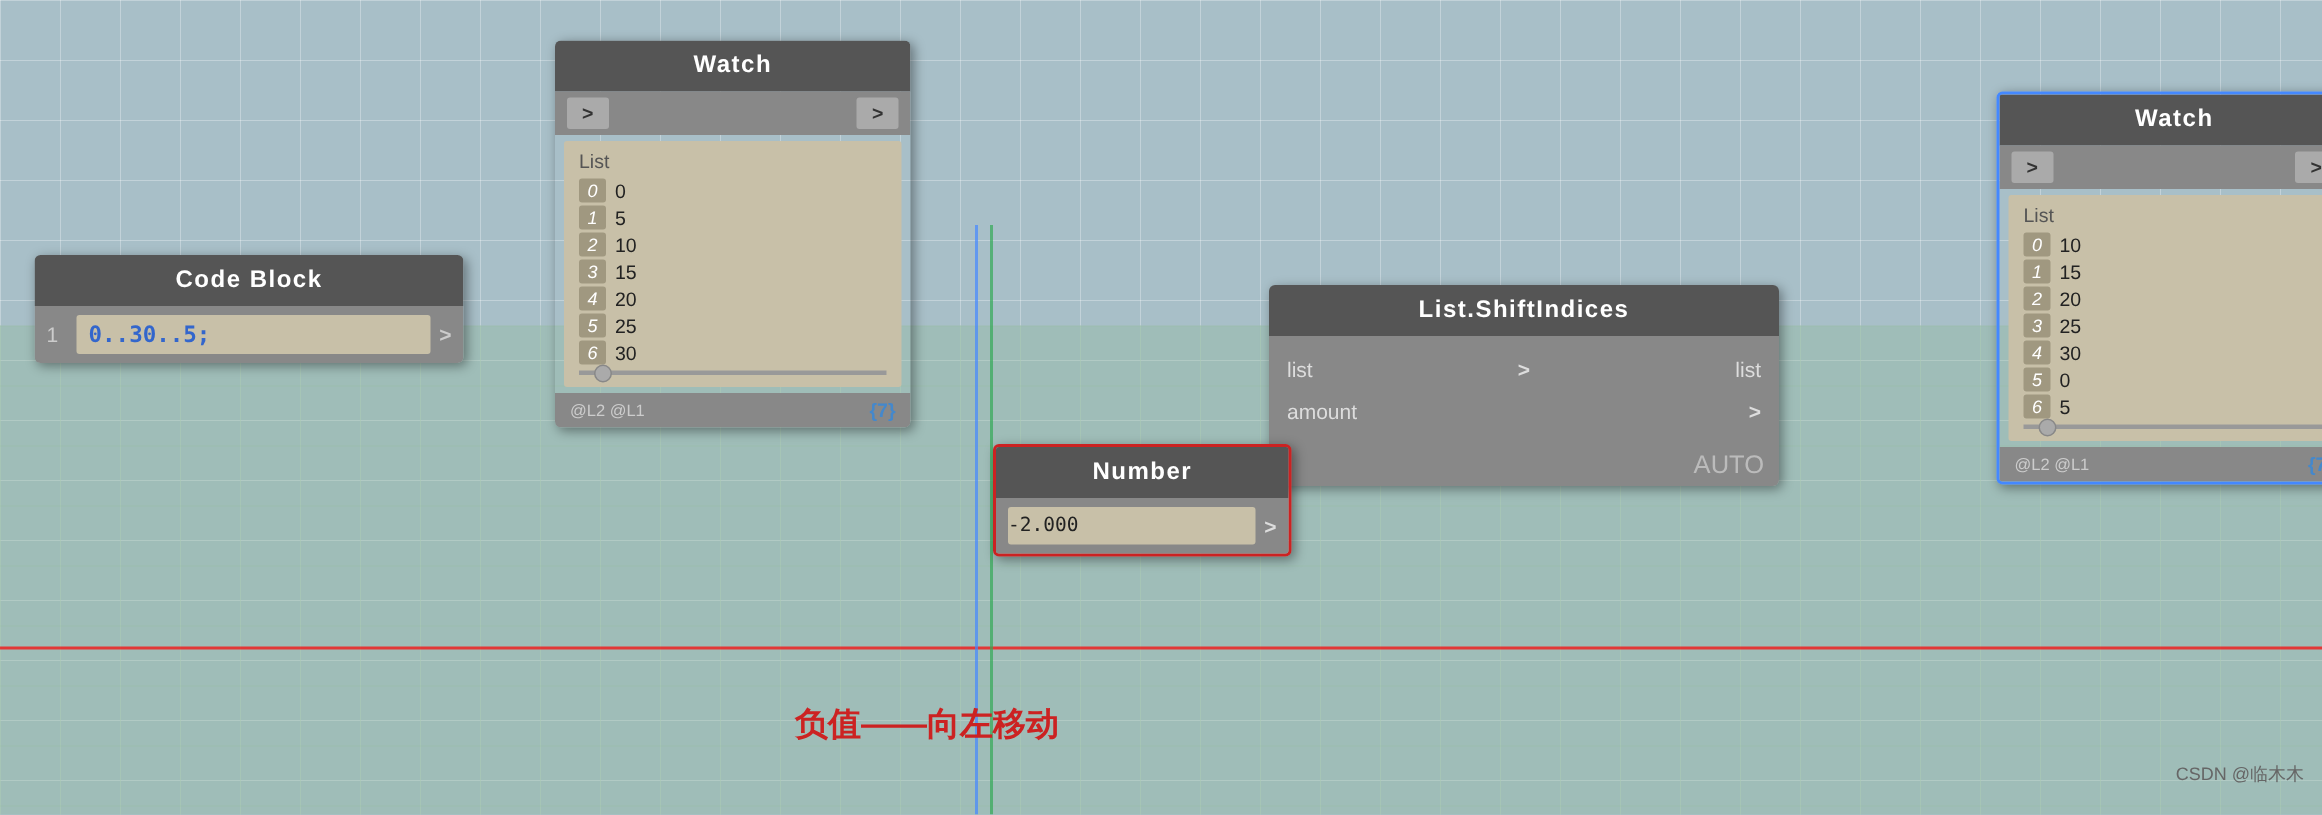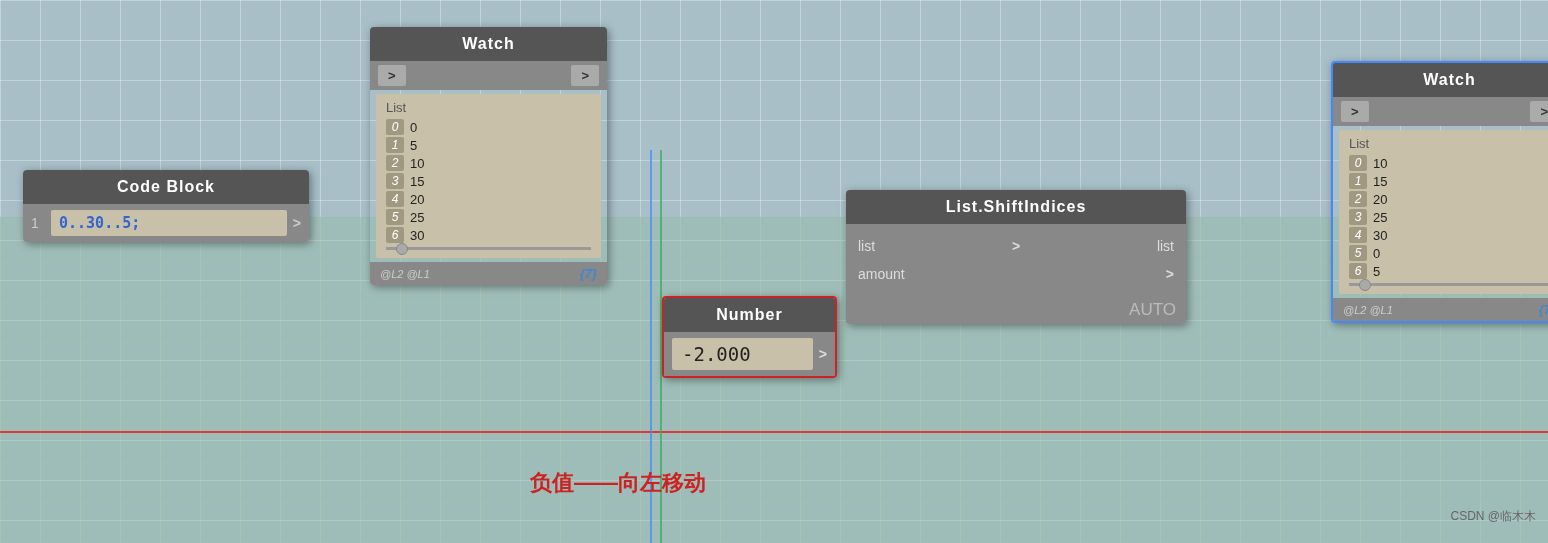--- a/index.html
+++ b/index.html
@@ -196,21 +196,20 @@
       color: #222;
       font-size: 13px;
     }
 
     .watch-footer {
       display: flex;
       justify-content: space-between;
       align-items: center;
       padding: 4px 10px;
       background: #888;
-      font-style: italic;
     }
 
     .footer-labels {
       color: #ccc;
       font-size: 11px;
     }
 
     .footer-count {
       color: #4488cc;
       font-size: 13px;
@@ -280,37 +279,37 @@
 
     .auto-label {
       color: #bbb;
       font-size: 17px;
     }
 
     
     .number-node {
       left: 662px;
       top: 296px;
-      width: 175px;
+      width: 199px;
       border: 2px solid #cc2222;
     }
 
     .number-body {
       background: #888;
       display: flex;
       align-items: center;
       padding: 6px 8px;
       gap: 6px;
     }
 
     .number-value {
       background: #c8c0a8;
       color: #222;
-      font-size: 19px;
-      padding: 5px 10px;
+      font-size: 13px;
+      padding: 5px 0;
       border-radius: 2px;
       flex: 1;
       font-family: monospace;
     }
 
     .number-port {
       color: #ddd;
       font-size: 14px;
       font-weight: bold;
     }

